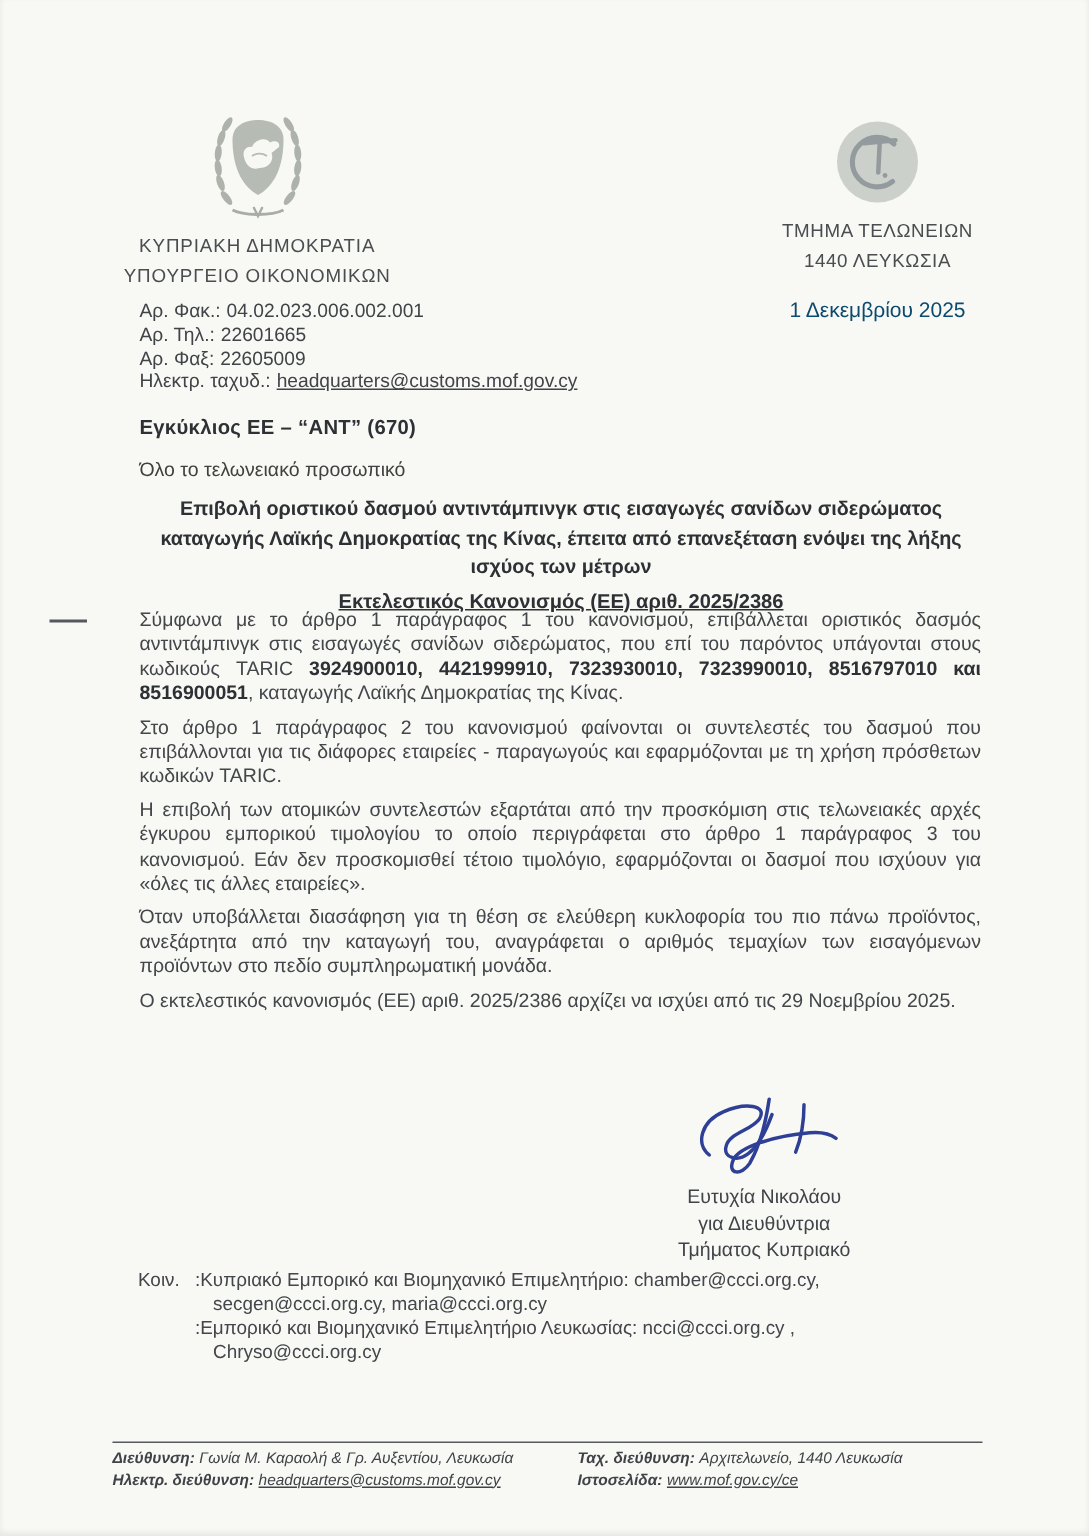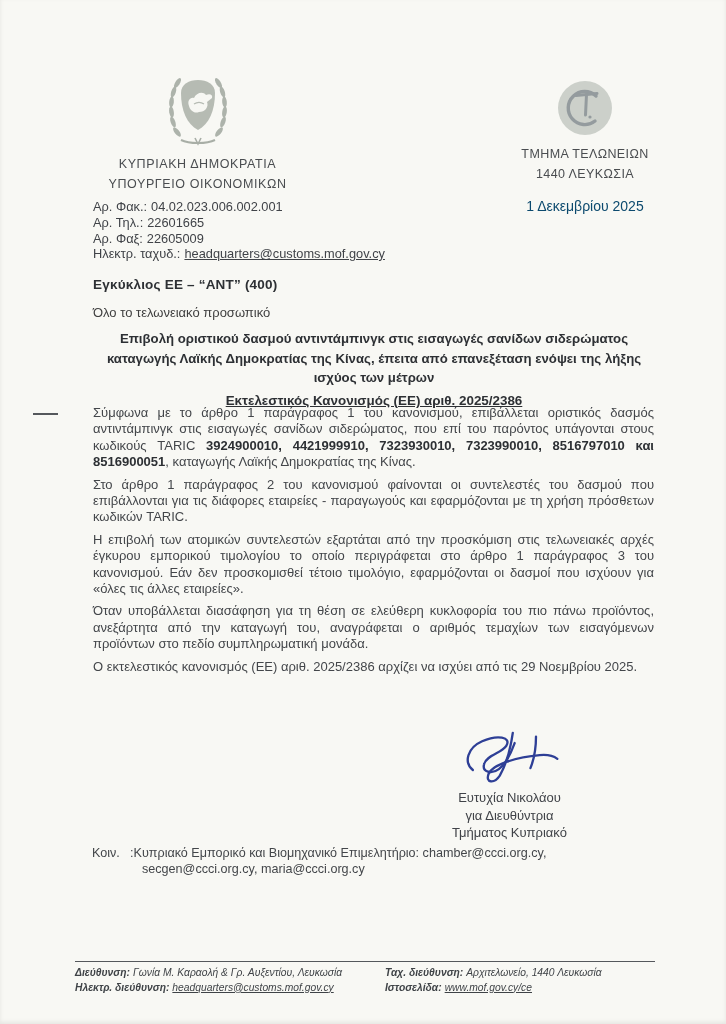--- a/index.html
+++ b/index.html
@@ -11,21 +11,21 @@
   .page{
     position:relative;
     width:726px;height:1024px;
     background:#f8f8f4;
     overflow:hidden;
     color:#3e4145;
     box-shadow:inset 0 -2px 4px rgba(0,0,0,.08);
   }
   
   .hdr-left{
-    position:absolute;left:70px;top:74px;width:255px;
+    position:absolute;left:44px;top:74px;width:255px;
     text-align:center;
   }
   .hdr-left .emblem{display:block;margin:0 auto 6px auto;}
   .hdr-line{
     font-size:12.5px;letter-spacing:.6px;color:#4a4d50;line-height:20px;
   }
   .hdr-right{
     position:absolute;left:500px;top:80px;width:170px;text-align:center;
   }
   .hdr-right .stamp{display:block;margin:0 auto 8px auto;}
@@ -157,21 +157,21 @@
       <span class="lbl">Αρ. Φαξ:</span><span>22605009</span>
     </div>
     <div class="ref-row">
       <span class="lbl">Ηλεκτρ. ταχυδ.:</span><a class="doc-link">headquarters@customs.mof.gov.cy</a>
     </div>
   </div>
 
   <div class="date-line">1 Δεκεμβρίου 2025</div>
 
   <div class="subject">
-    <div class="circular-no">Εγκύκλιος ΕΕ – “ΑΝΤ” (400)</div>
+    <div class="circular-no">Εγκύκλιος ΕΕ – “ΑΝΤ” (670)</div>
     <div class="addressee">Όλο το τελωνειακό προσωπικό</div>
     <div class="doc-title">Επιβολή οριστικού δασμού αντιντάμπινγκ στις εισαγωγές σανίδων σιδερώματος καταγωγής Λαϊκής Δημοκρατίας της Κίνας, έπειτα από επανεξέταση ενόψει της λήξης ισχύος των μέτρων</div>
     <div class="reg-title">Εκτελεστικός Κανονισμός (ΕΕ) αριθ. 2025/2386</div>
   </div>
 
   <div class="margin-dash"></div>
 
   <div class="body-text">
     <p><span>Σύμφωνα με το άρθρο 1 παράγραφος 1 του κανονισμού, επιβάλλεται οριστικός δασμός αντιντάμπινγκ στις εισαγωγές σανίδων σιδερώματος, που επί του παρόντος υπάγονται στους κωδικούς TARIC </span><span class="b">3924900010, 4421999910, 7323930010, 7323990010, 8516797010 και 8516900051</span><span>, καταγωγής Λαϊκής Δημοκρατίας της Κίνας.</span></p>
     <p>Στο άρθρο 1 παράγραφος 2 του κανονισμού φαίνονται οι συντελεστές του δασμού που επιβάλλονται για τις διάφορες εταιρείες - παραγωγούς και εφαρμόζονται με τη χρήση πρόσθετων κωδικών TARIC.</p>
@@ -190,20 +190,21 @@
     </svg>
     <div class="sig-line">Ευτυχία Νικολάου</div>
     <div class="sig-line">για Διευθύντρια</div>
     <div class="sig-line">Τμήματος Κυπριακό</div>
   </div>
 
   <div class="cc-block">
     <div class="cc-label">Κοιν.</div>
     <div class="cc-items">
       <div class="cc-item">:Κυπριακό Εμπορικό και Βιομηχανικό Επιμελητήριο: chamber@ccci.org.cy, secgen@ccci.org.cy, maria@ccci.org.cy</div>
+      <div class="cc-item">:Εμπορικό και Βιομηχανικό Επιμελητήριο Λευκωσίας: ncci@ccci.org.cy , Chryso@ccci.org.cy</div>
     </div>
   </div>
 
   <div class="footer">
     <div class="col-l">
       <div>
         <span class="flbl">Διεύθυνση:</span><span>Γωνία Μ. Καραολή &amp; Γρ. Αυξεντίου, Λευκωσία</span>
       </div>
       <div>
         <span class="flbl">Ηλεκτρ. διεύθυνση:</span><a class="f-link">headquarters@customs.mof.gov.cy</a>

